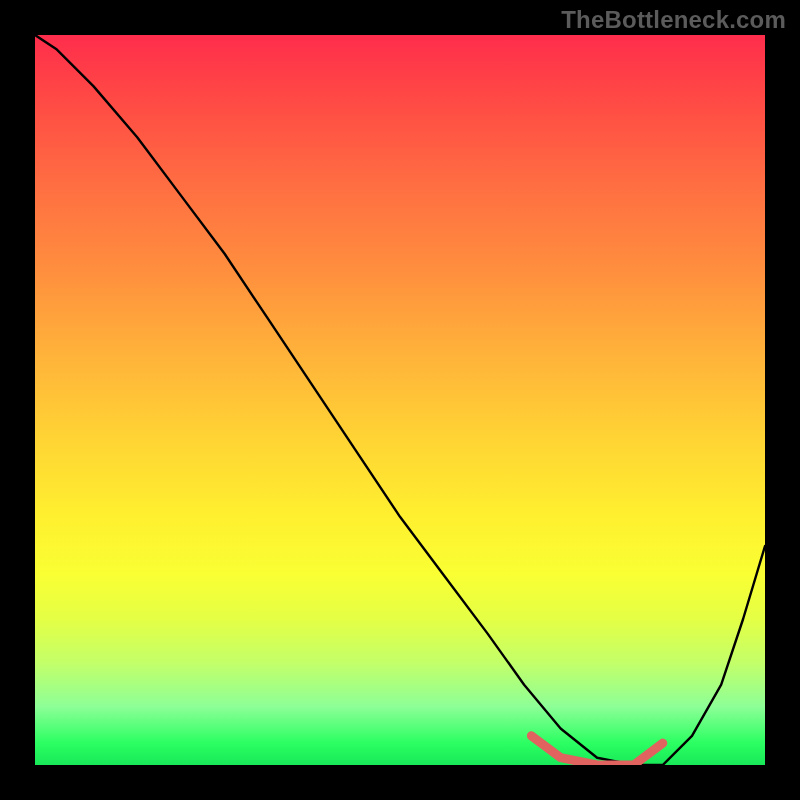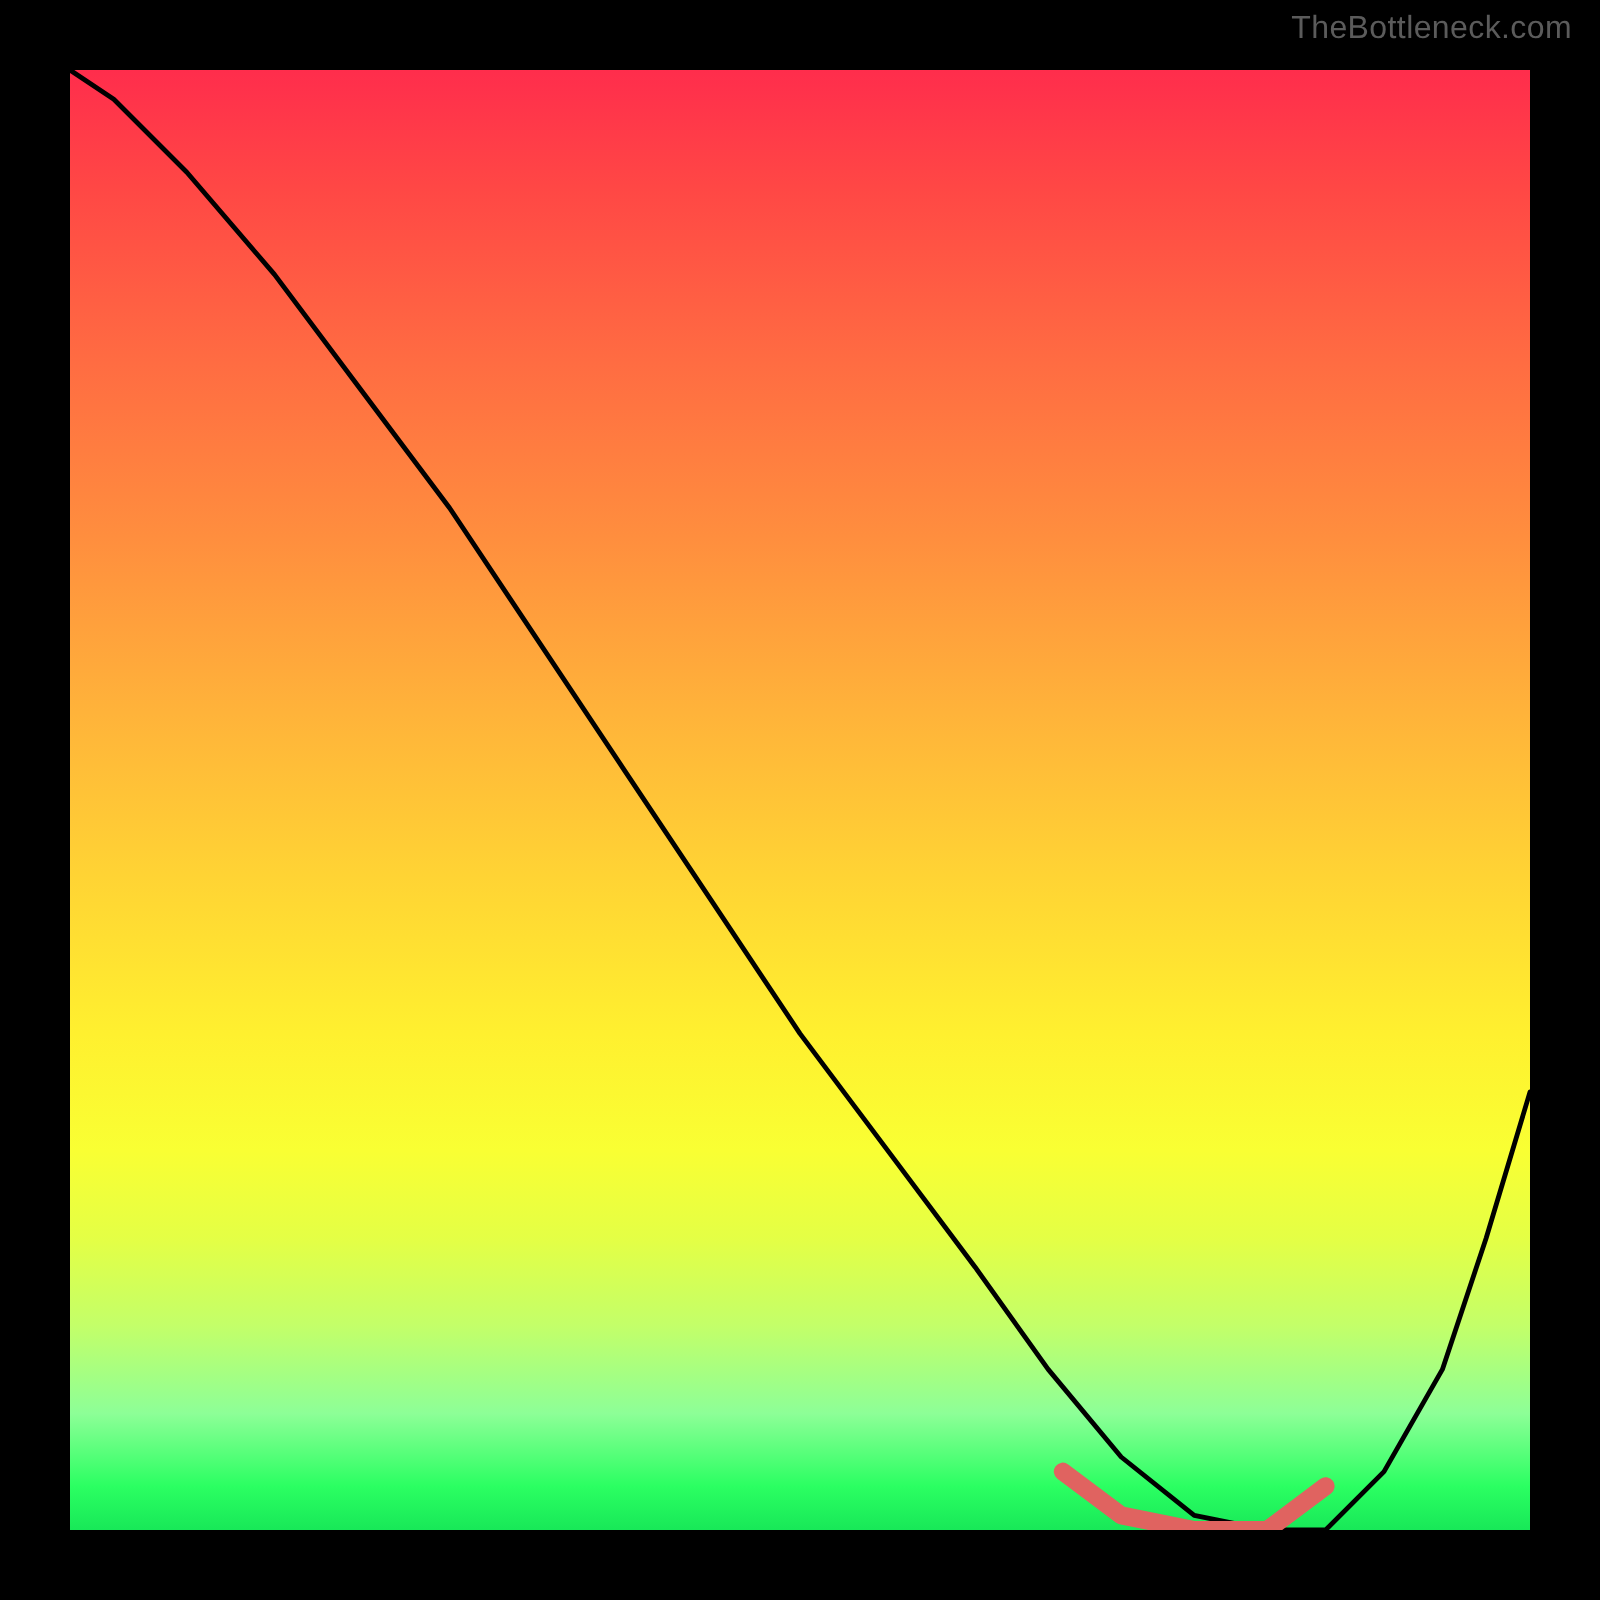--- a/index.html
+++ b/index.html
@@ -8,22 +8,22 @@
     height: 800px;
     background: #000;
     position: relative;
     font-family: Arial, sans-serif;
   }
   .watermark {
     position: absolute;
     top: 6px;
     right: 14px;
     color: #5b5b5b;
-    font-size: 16px;
-    font-weight: 400;
+    font-size: 24px;
+    font-weight: 700;
     letter-spacing: 0.2px;
     z-index: 10;
   }
   .plot-area {
     position: absolute;
     left: 35px;
     top: 35px;
     width: 730px;
     height: 730px;
     background: linear-gradient(to bottom,

